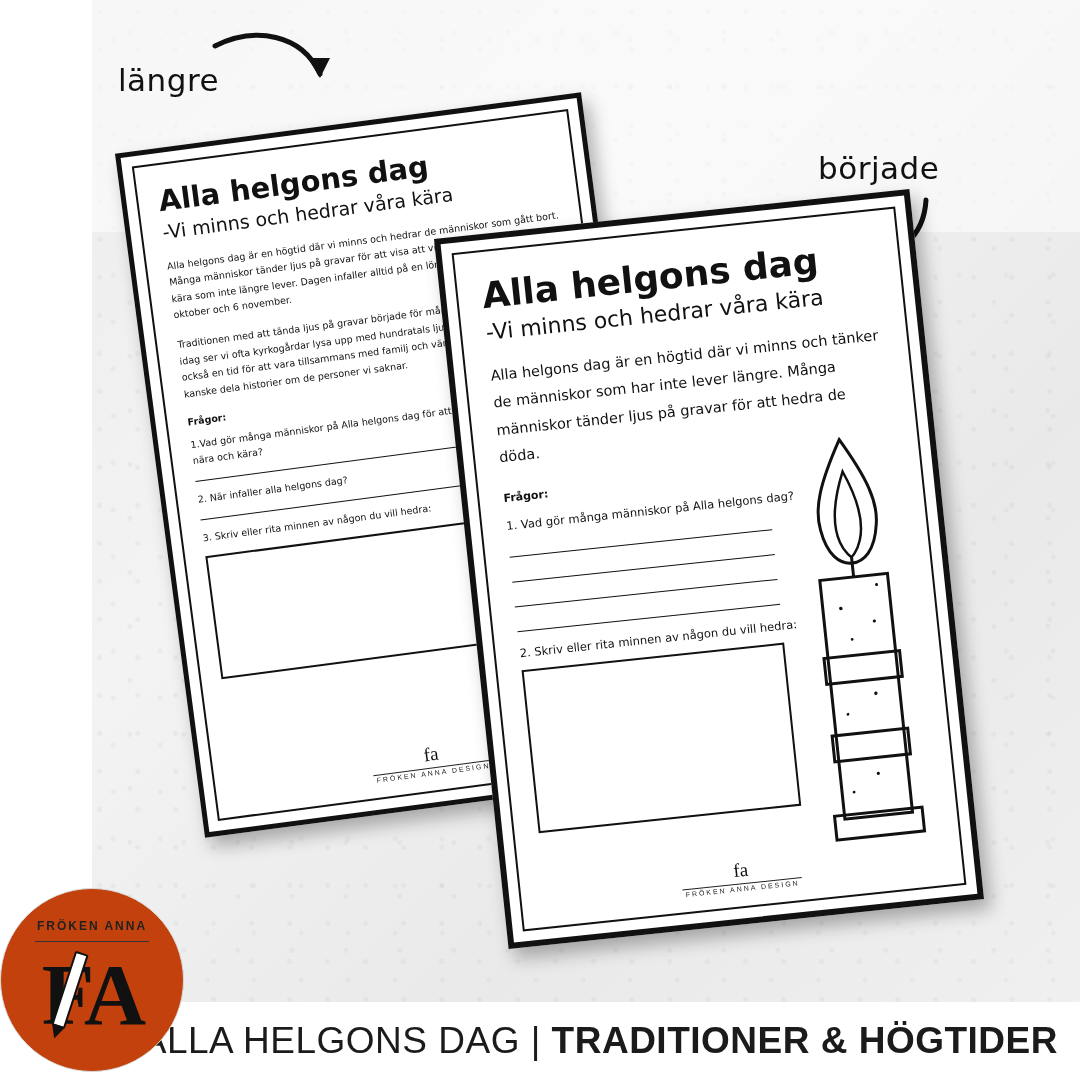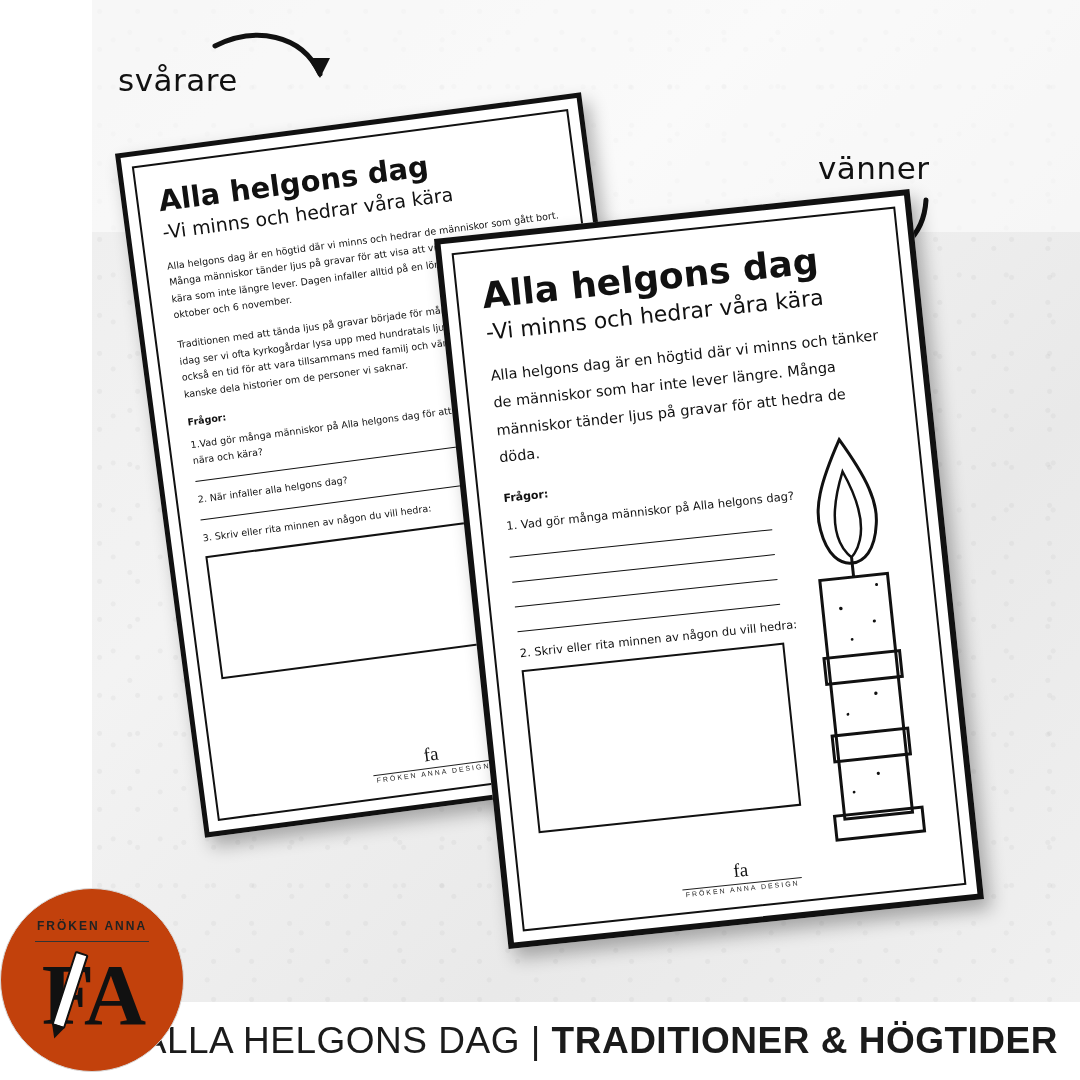--- a/index.html
+++ b/index.html
@@ -273,27 +273,27 @@
 </style>
 </head>
 <body>
 
 <div id="stage">
 
   <div class="bg-texture"></div>
   <div class="band-light"></div>
   <div class="bg-band leftcol"></div>
 
-  <div class="anno anno-svarare">svårare</div>
+  <div class="anno anno-svarare">längre</div>
   <svg class="arrow-svg" style="left:210px; top:28px;" width="130" height="70" viewBox="0 0 130 70">
     <path d="M5 18 C45 -2, 92 6, 110 46" stroke="#111" stroke-width="5" fill="none" stroke-linecap="round"></path>
     <path d="M110 50 L98 30 L120 30 Z" fill="#111"></path>
   </svg>
 
-  <div class="anno anno-lattare">vänner</div>
+  <div class="anno anno-lattare">började</div>
   <svg class="arrow-svg" style="left:820px; top:192px;" width="120" height="92" viewBox="0 0 120 92">
     <path d="M106 8 C104 44, 80 66, 36 70" stroke="#111" stroke-width="5" fill="none" stroke-linecap="round"></path>
     <path d="M32 70 L54 58 L52 80 Z" fill="#111"></path>
   </svg>
 
   <div class="sheet" id="sheet-back">
     <div class="sheet-inner">
       <div class="sheet-pad">
         <div class="ws-title">Alla helgons dag</div>
         <div class="ws-sub">-Vi minns och hedrar våra kära</div>

